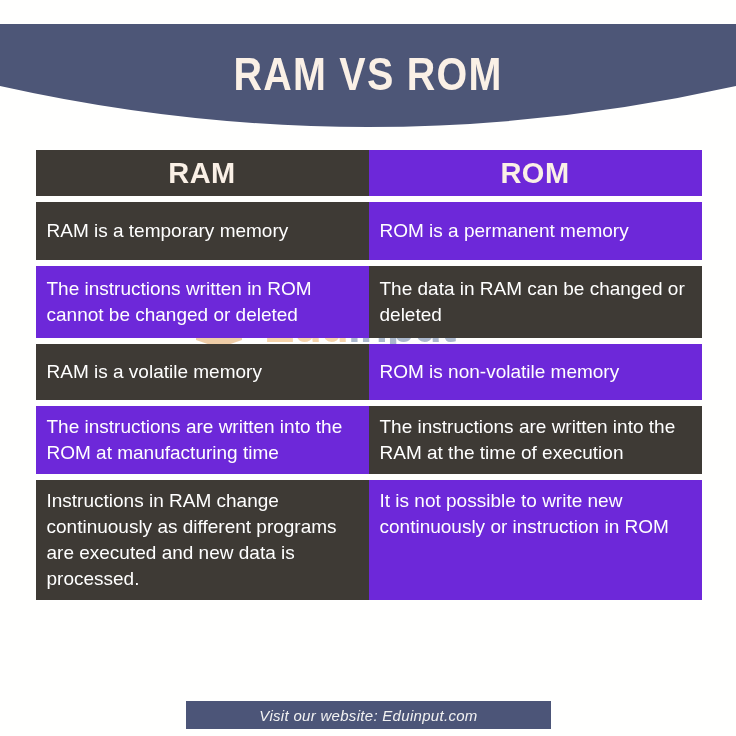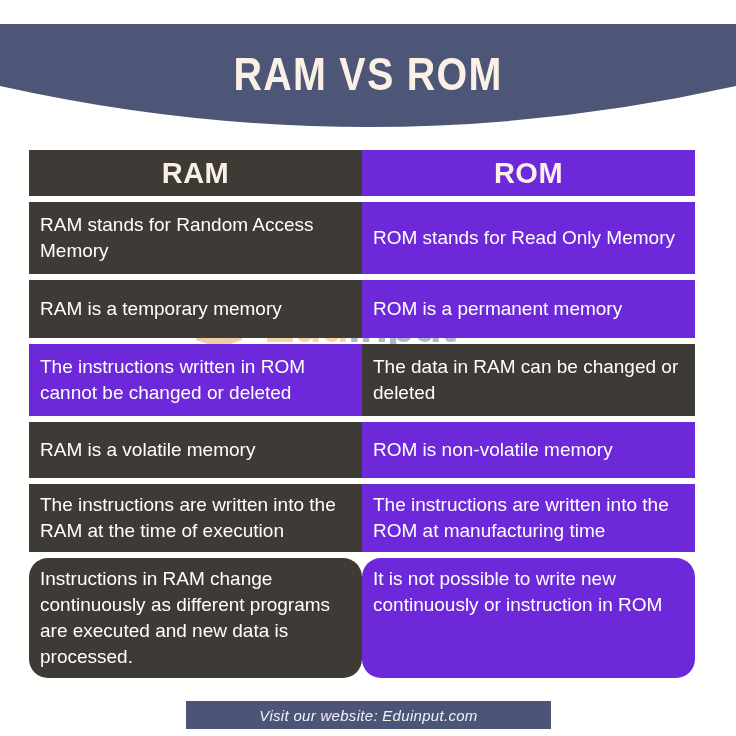--- a/index.html
+++ b/index.html
@@ -95,21 +95,21 @@
 
   
   .table {
     position: absolute;
     left: 29px;
     top: 150px;
     width: 679px;
   }
   .row {
     display: flex;
-    justify-content: flex-start;
+    justify-content: center;
     margin-bottom: 6px;
   }
   .cell {
     width: 333px;
     box-sizing: border-box;
     position: relative;
     color: #ffffff;
   }
   .cell.left  { background: #3e3a35; }
   .cell.right { background: #6d28d9; }
@@ -132,21 +132,21 @@
     font-size: 19px;
     line-height: 26px;
   }
   .body-cell .txt { display: block; }
 
   .h-72  { height: 72px; }
   .h-50  { height: 58px; }
   .h-72b { height: 72px; }
   .h-46  { height: 56px; }
   .h-68  { height: 68px; }
-  .h-120 { height: 120px; border-radius: 19px; }
+  .h-120 { height: 120px; }
 
   
   .footer {
     position: absolute;
     left: 186px;
     top: 701px;
     width: 365px;
     height: 28px;
     background: #4c5578;
     display: flex;
@@ -188,28 +188,20 @@
     <div class="wm-tag">Education on sharing</div>
   </div>
 
   <div class="table">
 
     <div class="row">
       <div class="cell left head-cell">RAM</div>
       <div class="cell right head-cell">ROM</div>
     </div>
 
-    <div class="row">
-      <div class="cell left body-cell h-72">
-          <span class="txt">RAM stands for Random Access Memory</span>
-        </div>
-      <div class="cell right body-cell h-72">
-          <span class="txt">ROM stands for Read Only Memory</span>
-        </div>
-    </div>
 
     <div class="row">
       <div class="cell left body-cell h-50">
           <span class="txt">RAM is a temporary memory</span>
         </div>
       <div class="cell right body-cell h-50">
           <span class="txt">ROM is a permanent memory</span>
         </div>
     </div>
 
@@ -225,26 +217,26 @@
     <div class="row">
       <div class="cell left body-cell h-46">
           <span class="txt">RAM is a volatile memory</span>
         </div>
       <div class="cell right body-cell h-46">
           <span class="txt">ROM is non-volatile memory</span>
         </div>
     </div>
 
     <div class="row">
+      <div class="cell right body-cell h-68">
+          <span class="txt">The instructions are written into the ROM at manufacturing time</span>
+        </div>
       <div class="cell left body-cell h-68">
           <span class="txt">The instructions are written into the RAM at the time of execution</span>
         </div>
-      <div class="cell right body-cell h-68">
-          <span class="txt">The instructions are written into the ROM at manufacturing time</span>
-        </div>
     </div>
 
     <div class="row">
       <div class="cell left body-cell h-120">
           <span class="txt">Instructions in RAM change continuously as different programs are executed and new data is processed.</span>
         </div>
       <div class="cell right body-cell h-120" style="align-items:flex-start">
           <span class="txt">It is not possible to write new continuously or instruction in ROM</span>
         </div>
     </div>

